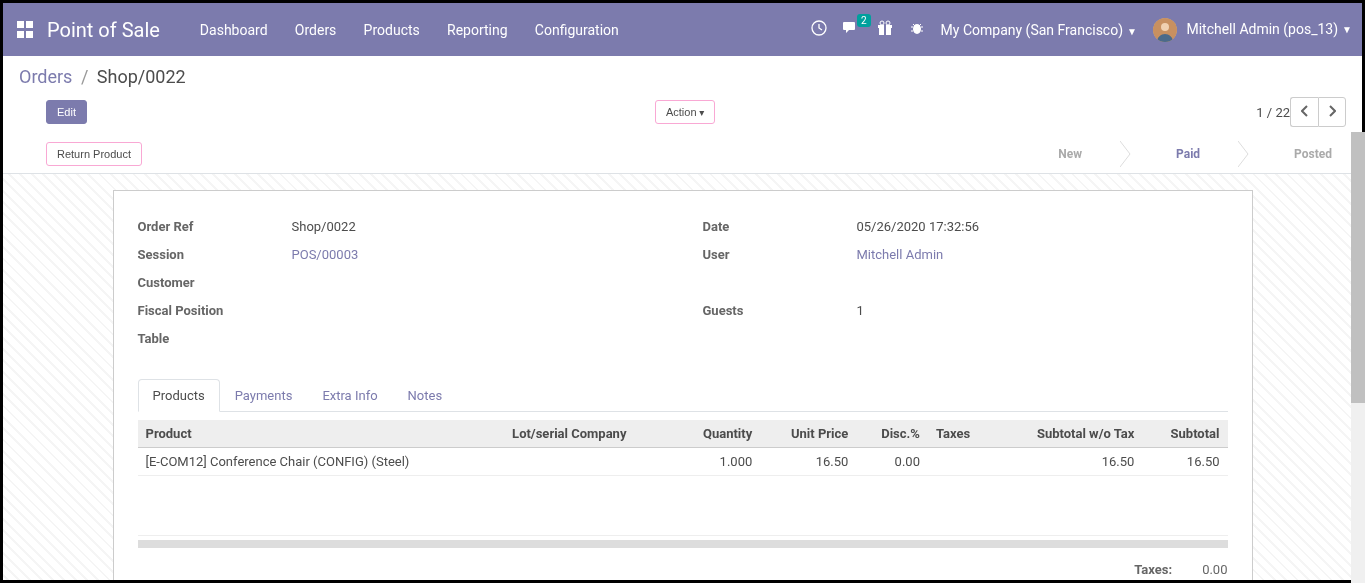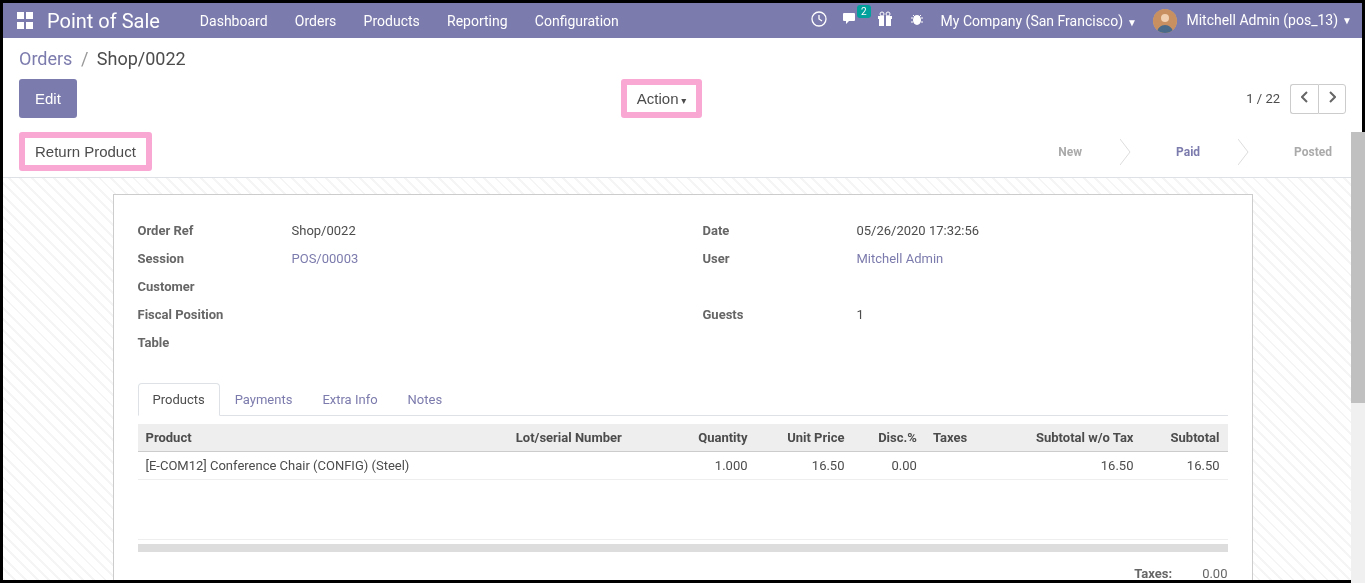--- a/index.html
+++ b/index.html
@@ -1,40 +1,40 @@
 <!DOCTYPE html>
 <html><head>
 <meta charset="utf-8">
 <style>
 * { box-sizing: border-box; margin: 0; padding: 0; }
 body { font-family: -apple-system, BlinkMacSystemFont, "Segoe UI", Roboto, "Helvetica Neue", Arial, sans-serif; font-size: 13px; color: #4c4c4c; background: #fff; border: 3px solid #000; width: 1365px; height: 583px; overflow: hidden; }
 
-.topnav { background: #7c7bad; color: #fff; height: 35px; display: flex; align-items: center; padding: 0 10px; }
+.topnav { background: #7c7bad; color: #fff; height: 53px; display: flex; align-items: center; padding: 0 10px; }
 .topnav .grid-icon { width: 18px; height: 18px; margin: 0 12px 0 4px; display: flex; flex-wrap: wrap; gap: 2px; }
 .topnav .grid-icon span { width: 7px; height: 7px; background: #fff; }
 .topnav .app-title { font-size: 20px; font-weight: 400; margin-right: 40px; }
 .topnav .menu a { color: #fff; text-decoration: none; margin-right: 24px; font-size: 14px; }
 .topnav .flex-spacer { flex: 1; }
 .topnav .right { display: flex; align-items: center; gap: 16px; font-size: 14px; }
 .topnav .icon-item { position: relative; }
 .topnav .badge { position: absolute; top: -6px; right: -10px; background: #00a09d; color: #fff; font-size: 10px; padding: 1px 4px; border-radius: 3px; }
 .topnav svg { fill: #fff; }
 .topnav .avatar { width: 24px; height: 24px; border-radius: 50%; background: #d4a574; display: inline-block; vertical-align: middle; margin-right: 6px; overflow: hidden; }
 .topnav .caret { font-size: 10px; margin-left: 4px; }
 
 .control-panel { padding: 10px 16px 0 16px; background: #fff; }
 .breadcrumb { font-size: 18px; color: #7c7bad; margin-bottom: 10px; }
 .breadcrumb .sep { color: #999; margin: 0 4px; }
 .breadcrumb .current { color: #4c4c4c; }
 .cp-row { display: flex; align-items: center; margin-bottom: 10px; }
-.btn { border: 6px solid #f9a8d4; background: #fff; padding: 5px 10px; border-radius: 3px; cursor: pointer; font-size: 15px; color: #4c4c4c; }
+.btn { border: 1px solid #f9a8d4; background: #fff; padding: 5px 10px; border-radius: 3px; cursor: pointer; font-size: 11px; color: #4c4c4c; margin-left: 27px; }
 .btn-primary { background: #7c7bad; color: #fff; border-color: #7c7bad; }
 .btn-dropdown::after { content: " ▾"; font-size: 10px; }
 .cp-center { flex: 1; display: flex; justify-content: center; }
-.cp-right { display: flex; align-items: center; gap: 10px; text-align: right; }
+.cp-right { display: flex; align-items: center; gap: 0; text-align: right; }
 .pager-nav { display: flex; }
 .pager-nav button { width: 28px; height: 30px; border: 1px solid #ccc; background: #fff; cursor: pointer; }
 .pager-nav button:first-child { border-radius: 3px 0 0 3px; border-right: none; }
 .pager-nav button:last-child { border-radius: 0 3px 3px 0; }
 
 .status-row { display: flex; align-items: center; border-bottom: 1px solid #dee2e6; padding: 4px 16px 6px 16px; }
 .status-row .statuses { margin-left: auto; display: flex; align-items: center; gap: 24px; }
 .status-arrow { position: relative; padding: 6px 14px 6px 20px; color: #aaa; font-size: 12px; font-weight: bold; }
 .status-arrow.active { color: #7c7bad; }
 
@@ -220,21 +220,21 @@
       <div class="tab active">Products</div>
       <div class="tab">Payments</div>
       <div class="tab">Extra Info</div>
       <div class="tab">Notes</div>
     </div>
 
     <table class="lines">
       <thead>
         <tr>
           <th>Product</th>
-          <th>Lot/serial Number</th>
+          <th>Lot/serial Company</th>
           <th class="num">Quantity</th>
           <th class="num">Unit Price</th>
           <th class="num">Disc.%</th>
           <th>Taxes</th>
           <th class="num">Subtotal w/o Tax</th>
           <th class="num">Subtotal</th>
         </tr>
       </thead>
       <tbody>
         <tr>

